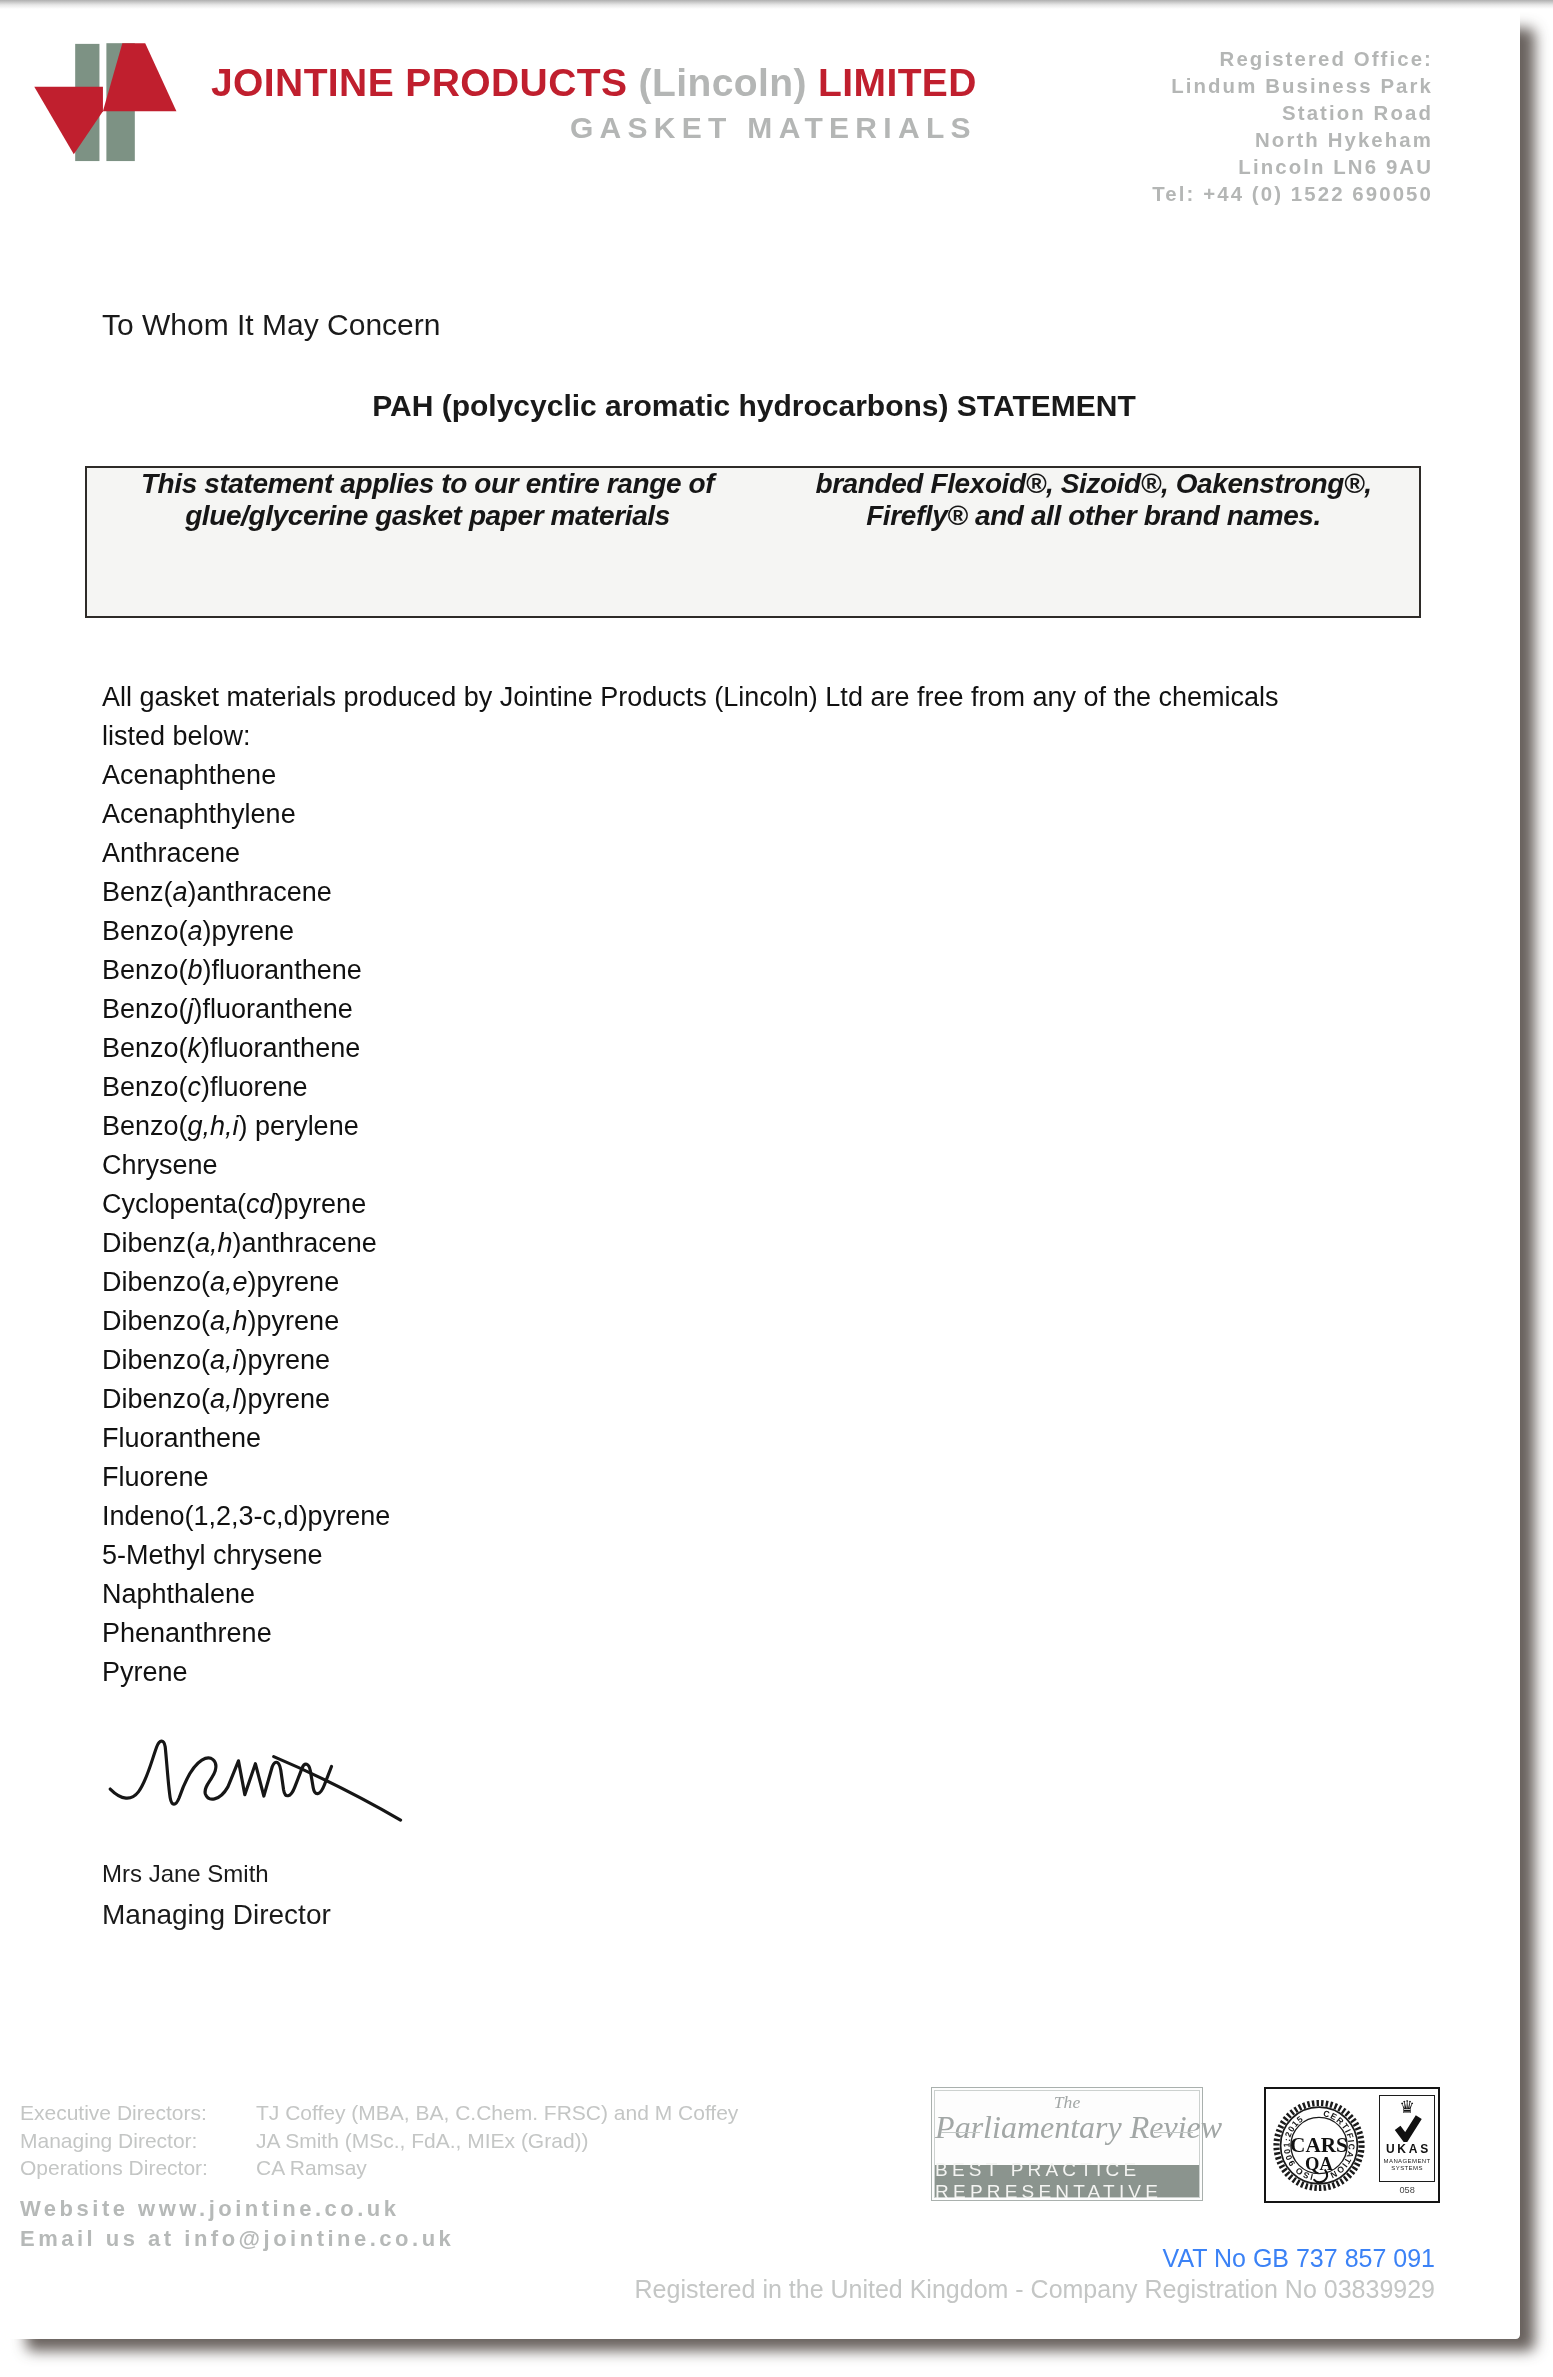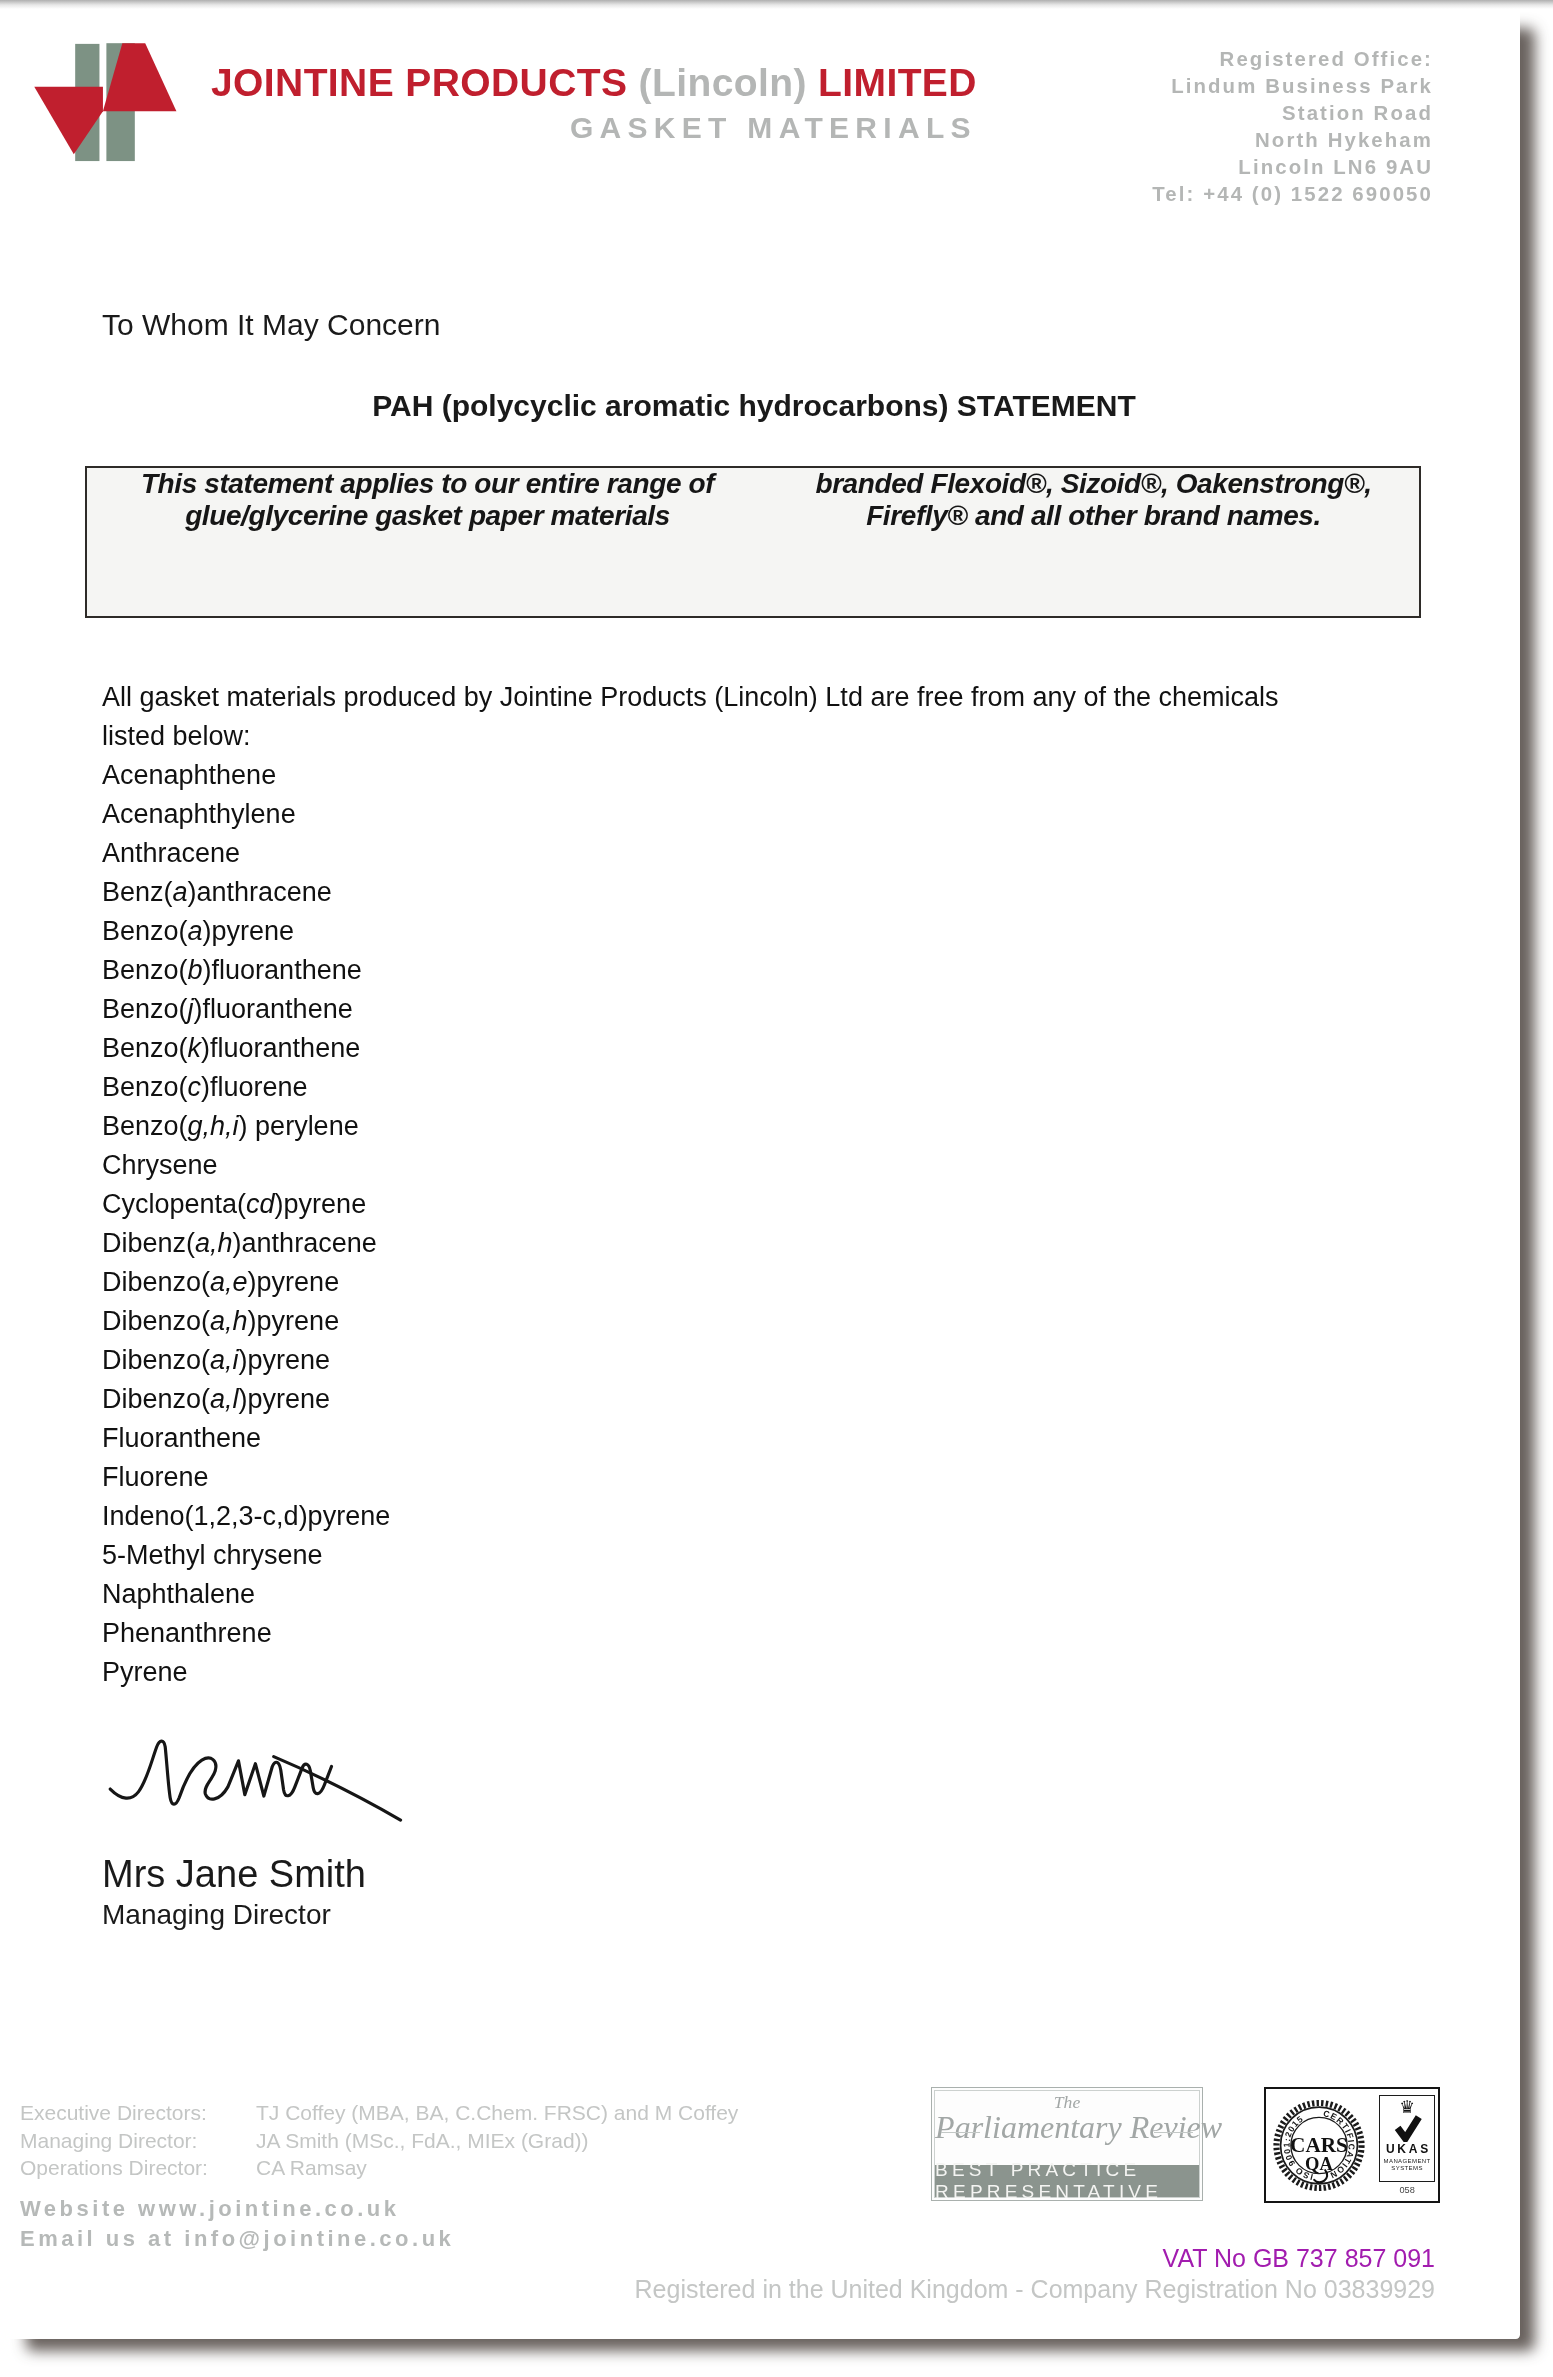--- a/index.html
+++ b/index.html
@@ -32,32 +32,32 @@
        background:#f5f5f3;border:2.1px solid #2e2b28;box-sizing:border-box;
        display:flex;flex-direction:row;justify-content:space-evenly;}
   .statement-line{text-align:center;font-size:28px;font-weight:bold;font-style:italic;
        letter-spacing:-0.4px;color:#161616;}
   .textblock{position:absolute;left:102px;top:678px;font-size:27px;line-height:39px;
        color:#111111;}
   .chem-item i{font-style:italic;}
 
   
   .signature{position:absolute;left:106px;top:1729px;width:303px;height:113px;}
-  .sig-name{position:absolute;left:102px;top:1853px;font-size:38px;line-height:42px;}
+  .sig-name{position:absolute;left:102px;top:1853px;font-size:24px;line-height:42px;}
   .sig-title{position:absolute;left:102px;top:1894px;font-size:28px;line-height:42px;}
 
   
   .directors{position:absolute;left:20px;top:2099px;font-size:21px;line-height:27.5px;
        color:#c4c6c5;}
   .dir-label{display:inline-block;width:236px;}
   .website{position:absolute;left:20px;top:2196px;font-size:22px;font-weight:bold;
        letter-spacing:3.5px;color:#b6b9b8;}
   .email{position:absolute;left:20px;top:2226px;font-size:22px;font-weight:bold;
        letter-spacing:3.5px;color:#b6b9b8;}
-  .vat{position:absolute;right:118px;top:2244px;font-size:25px;color:#a21caf;text-align:center;}
+  .vat{position:absolute;right:118px;top:2244px;font-size:25px;color:#3b82f6;text-align:center;}
   .registration{position:absolute;right:118px;top:2275px;font-size:25px;color:#c4c6c5;}
 
   
   .pr-box{position:absolute;left:931px;top:2087px;width:272px;height:114px;
        background:#fdfdfd;border:1.4px solid #a9b0ad;box-sizing:border-box;padding:2.1px;}
   .pr-inner{border:0.7px solid #ccd1cf;height:100%;box-sizing:border-box;
        display:flex;flex-direction:column;}
   .pr-top{flex:1;position:relative;text-align:center;}
   .pr-the{position:absolute;left:0;right:0;top:1.4px;font-family:"Liberation Serif",serif;
        font-style:italic;font-size:17.6px;color:#a2a7a6;}

